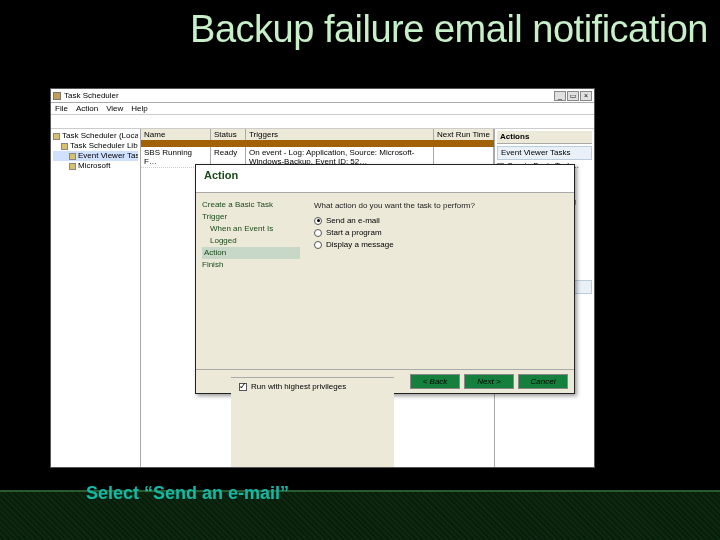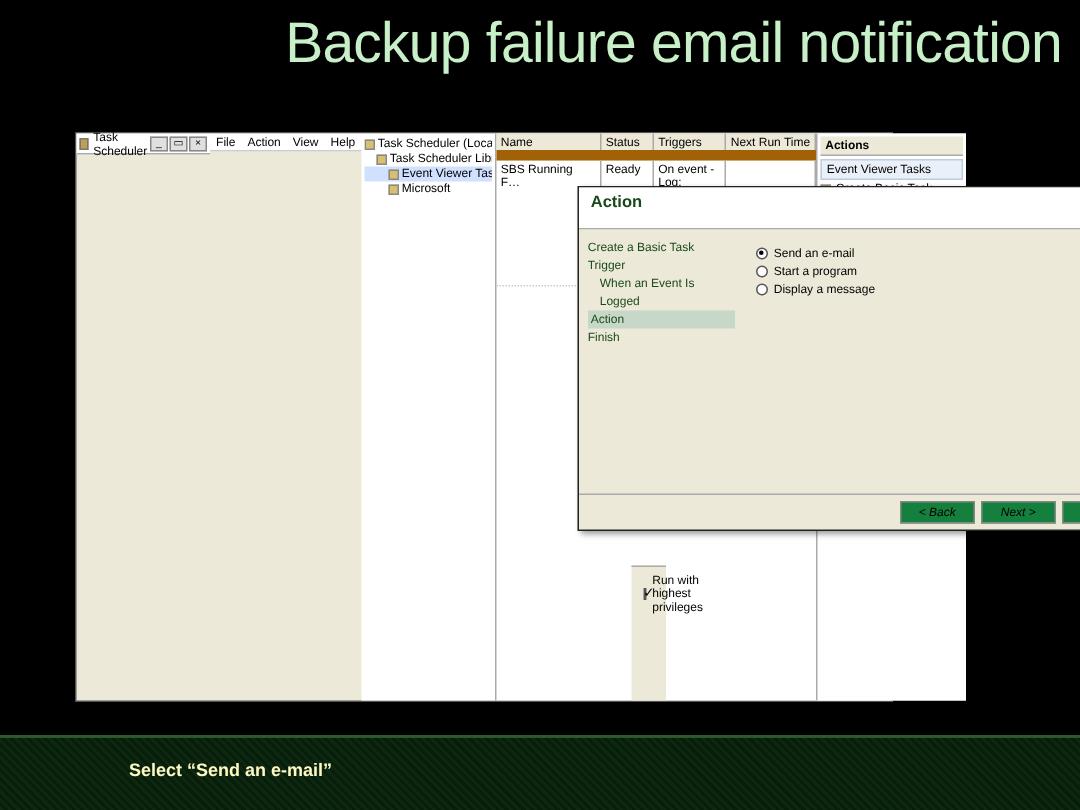--- a/index.html
+++ b/index.html
@@ -13,21 +13,21 @@
     padding: 8px 12px 4px 12px;
     letter-spacing: -0.5px;
     text-align: right;
   }
 
   .screenshot {
     position: absolute;
     left: 50px; top: 88px; width: 545px; height: 380px;
     background: #ece9d8;
     border: 1px solid #555;
-    display: flex; flex-direction: row;
+    display: flex; flex-direction: column;
     font-size: 8px;
     color: #000;
   }
 
   .titlebar {
     background: #fff;
     border-bottom: 1px solid #aaa;
     height: 14px;
     display: flex; align-items: center; justify-content: space-between;
     padding: 0 2px;
@@ -101,23 +101,23 @@
   .cb { width:8px; height:8px; border:1px solid #555; background:#fff; position:relative; }
   .cb.on::after { content:"✓"; position:absolute; left:-1px; top:-3px; font-size:9px; }
 
   .footer-stripe {
     position:absolute; left:0; right:0; bottom:0; height:50px;
     background:
       repeating-linear-gradient(45deg, #0c2810 0 2px, #081e0a 2px 4px);
     border-top:2px solid #2a5a2a;
   }
   .caption {
-    position:absolute; left:86px; bottom:20px;
-    color:#fef9c3; background:rgba(255,255,255,0.0);
-    font-size:12px; font-weight:600;
+    position:absolute; left:86px; bottom:36px;
+    color:#14b8a6; background:rgba(255,255,255,0.0);
+    font-size:18px; font-weight:600;
     z-index:5;
   }
 </style>
 </head>
 <body>
 
 <div class="slide-title">Backup failure email notification</div>
 
 <div class="screenshot">
 
@@ -183,20 +183,21 @@
         </div>
         <div class="wiz-body">
           <div class="wiz-nav">
             <div class="step">Create a Basic Task</div>
             <div class="step">Trigger</div>
             <div class="step" style="padding-left:8px">When an Event Is Logged</div>
             <div class="step cur">Action</div>
             <div class="step">Finish</div>
           </div>
           <div class="wiz-content">
+            <div class="wiz-q">What action do you want the task to perform?</div>
             <div class="radio-row">
               <span class="radio sel"></span>
               <span>Send an e-mail</span>
             </div>
             <div class="radio-row">
               <span class="radio"></span>
               <span>Start a program</span>
             </div>
             <div class="radio-row">
               <span class="radio"></span>

